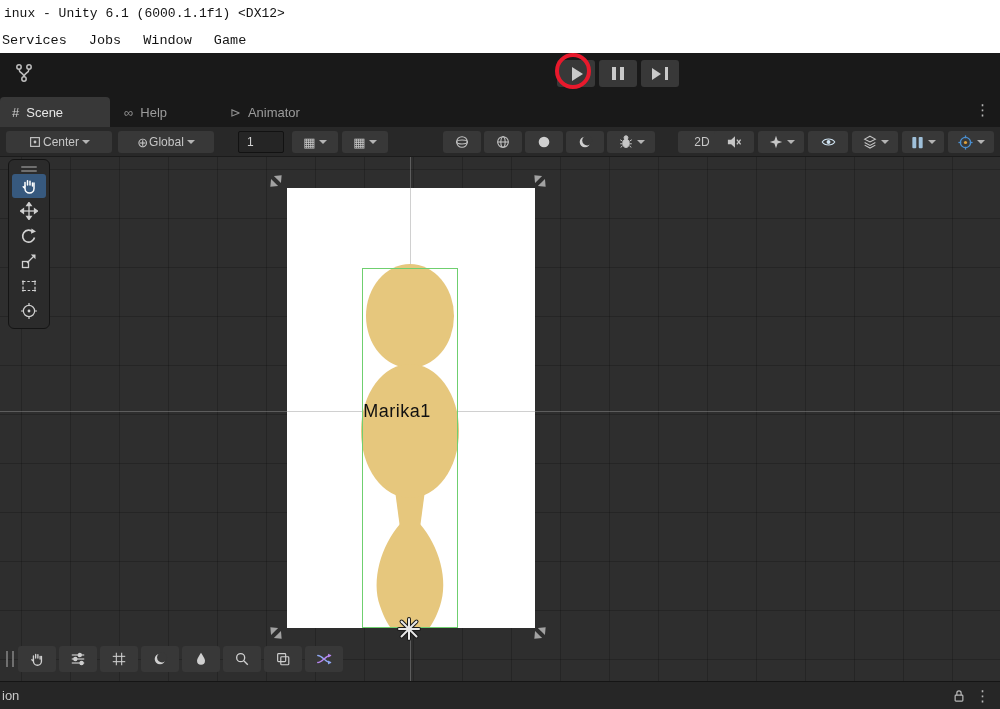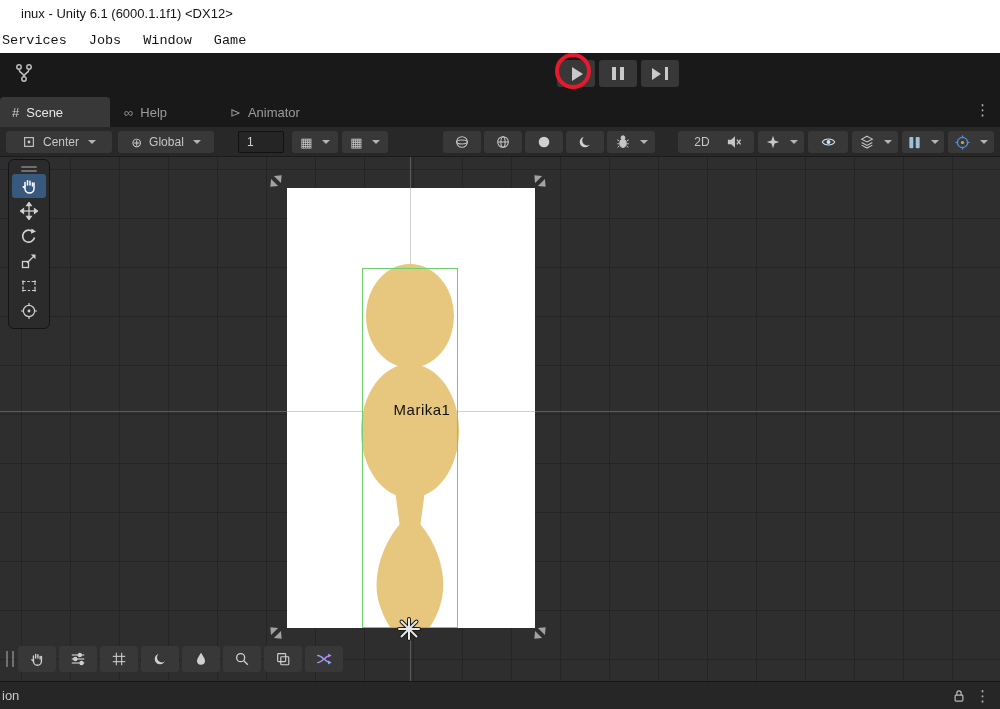--- a/index.html
+++ b/index.html
@@ -6,21 +6,21 @@
   html,body { margin:0; padding:0; }
   body {
     width:1000px; height:709px; position:relative; overflow:hidden;
     font-family:"Liberation Sans", sans-serif; background:#2e2e2e;
     -webkit-font-smoothing:antialiased;
   }
   .abs { position:absolute; }
 
   
   .titlebar { position:absolute; top:0; left:0; right:0; height:27px; background:#ffffff;
-    color:#141414; font-size:13px; display:flex; align-items:center; padding-left:21px; }
+    color:#141414; font-size:13px; display:flex; align-items:center; padding-left:4px;font-family:Liberation Mono, monospace; }
   .menubar { position:absolute; top:27px; left:0; right:0; height:26px; background:#ffffff;
     color:#141414; font-size:13.5px; display:flex; align-items:center; }
   .menubar .mitem { padding:0 11px; cursor:default;font-family:Liberation Mono, monospace; }
   .menubar .mitem:first-child { padding-left:2px; }
 
   
   .toolbar { position:absolute; top:53px; left:0; right:0; height:39px; background:#191919; }
   .playgroup { position:absolute; left:557px; top:7px; display:flex; gap:4px; }
   .pbtn { width:38px; height:27px; background:#383838; border-radius:3px;
     display:flex; align-items:center; justify-content:center; gap:4px; }
@@ -37,42 +37,42 @@
     color:#9c9c9c; font-size:13px; padding:0 12px; }
   .tab .tglyph { font-size:13px; color:#8f8f8f; }
   .tab.active { background:#383838; color:#e6e6e6; border-radius:4px 4px 0 0; }
   .tab.active .tglyph { color:#cfcfcf; }
   .kebab { color:#b5b5b5; font-size:15px; line-height:1; }
 
   
   .scenebar { position:absolute; top:127px; left:0; right:0; height:30px; background:#282828;
     border-bottom:1px solid #1b1b1b; }
   .sbtn { position:absolute; top:4px; height:22px; background:#383838; border-radius:3px;
-    display:flex; align-items:center; justify-content:center; gap:7px;
+    display:flex; align-items:center; justify-content:center; gap:1px;
     color:#c6c6c6; font-size:12px; padding:0 4px; }
   .sfield { position:absolute; top:4px; height:22px; background:#252525; border:1px solid #121212;
     border-radius:2px; color:#d2d2d2; font-size:12px; display:flex; align-items:center; padding-left:8px; }
   .caret { width:0; height:0; border-left:4px solid transparent; border-right:4px solid transparent;
     border-top:4px solid #b4b4b4; margin-left:2px; }
   .glyph { font-size:13px; line-height:1; color:#c6c6c6; }
 
   
   .scene { position:absolute; top:157px; left:0; right:0; height:524px; background:#2e2e2e;
     background-image:
       linear-gradient(to right, rgba(0,0,0,0.20) 1px, transparent 1px),
       linear-gradient(to bottom, rgba(0,0,0,0.20) 1px, transparent 1px);
     background-size:49px 49px; background-position:21px 12px; overflow:hidden; }
   .axis-v { position:absolute; left:410px; top:0; bottom:0; width:1px; background:rgba(150,150,150,0.45); z-index:2; }
   .axis-h { position:absolute; top:254px; left:0; right:0; height:1px; background:rgba(150,150,150,0.45); z-index:2; }
   .canvas { position:absolute; left:287px; top:31px; width:248px; height:440px; background:#ffffff; z-index:1; }
   .dollsvg { position:absolute; left:287px; top:31px; z-index:3; }
   .selbox { position:absolute; left:362px; top:111px; width:96px; height:360px;
     border:1px solid #6fcf6f; z-index:4; }
-  .objlabel { position:absolute; left:362px; top:244px; width:120px; text-align:center;
-    color:#111; font-size:15px; z-index:5; letter-spacing:0.5px; }
+  .objlabel { position:absolute; left:337px; top:244px; width:120px; text-align:center;
+    color:#111; font-size:18px; z-index:5; letter-spacing:0.5px; }
   .handle { position:absolute; width:16px; height:16px; display:flex; flex-direction:column;
     align-items:center; justify-content:space-between; z-index:3; }
   .tri-up { width:0;height:0;border-left:5px solid transparent;border-right:5px solid transparent;border-bottom:6px solid #a2a2a2; }
   .tri-down { width:0;height:0;border-left:5px solid transparent;border-right:5px solid transparent;border-top:6px solid #a2a2a2; }
   .rot45 { transform:rotate(45deg); }
   .rotm45 { transform:rotate(-45deg); }
 
   
   .palette { position:absolute; left:8px; top:2px; width:42px; background:#2b2b2b;
     border:1px solid #141414; border-radius:6px; z-index:10; padding:4px 0 4px 0; }

